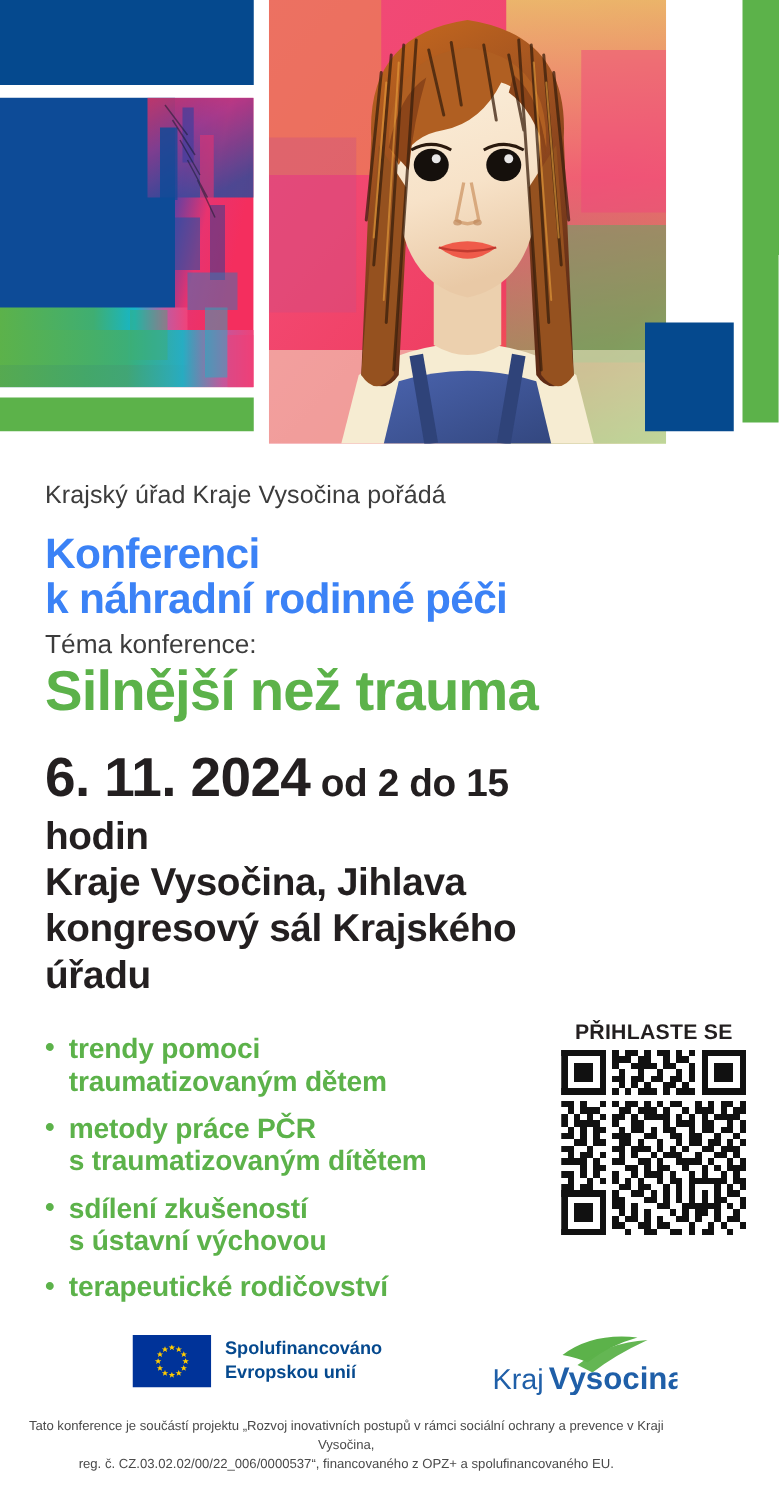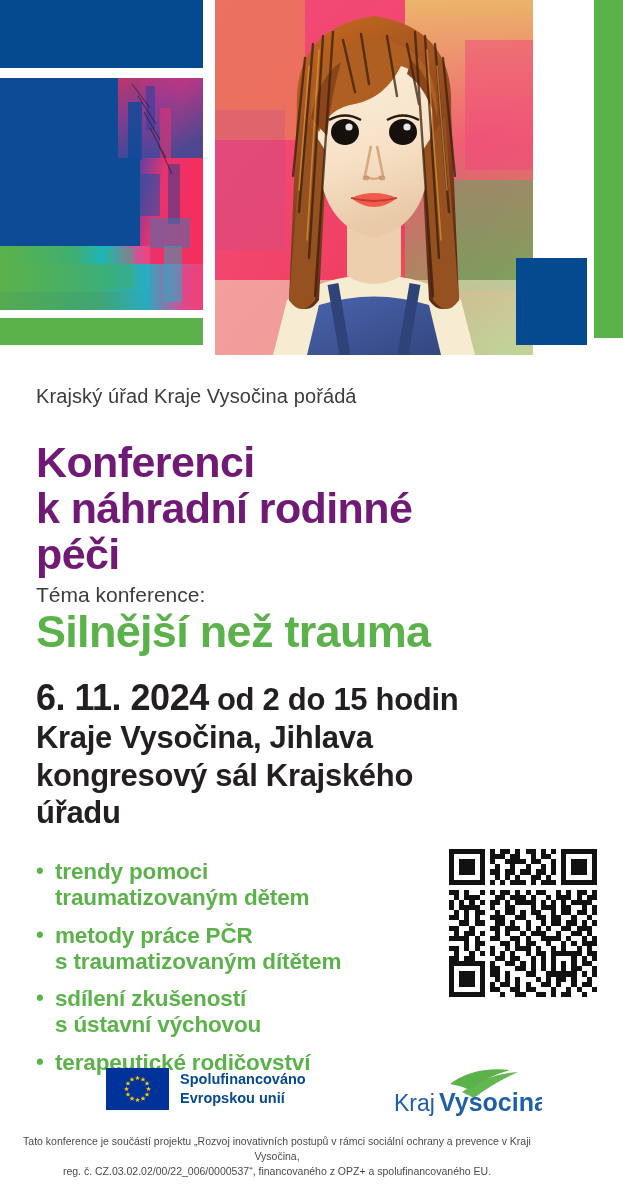--- a/index.html
+++ b/index.html
@@ -43,42 +43,42 @@
   
   .content { position:absolute; left:0; top:355px; width:492px; }
 
   .organizer {
     margin:30px 0 0 36px;
     font-size:20px; font-weight:400; color:#3c3c3c;
     letter-spacing:.1px;
   }
 
   .conf-title {
-    margin:31px 0 0 36px;
-    font-size:43px; font-weight:bold; line-height:1.07;
-    color:#701a75; letter-spacing:-.6px;
+    margin:17px 0 0 36px;
+    font-size:34px; font-weight:bold; line-height:1.07;
+    color:#3b82f6; letter-spacing:-.6px;
   }
 
   .topic-label {
     margin:6px 0 0 36px;
     font-size:21px; font-weight:400; color:#3c3c3c;
   }
 
   .topic-title {
     margin:1px 3px 0 36px;
     font-size:45px; font-weight:bold; line-height:1.07;
     color:#5CB24A; letter-spacing:-.7px;
   }
 
   .when {
     margin:20px 0 0 36px;
     font-size:31px; font-weight:bold; line-height:1.2;
     color:#231f20; letter-spacing:-.3px;
   }
-  .when .date { font-size:36px; letter-spacing:-.5px; }
+  .when .date { font-size:44px; letter-spacing:-.5px; }
 
   
   .mid { position:relative; margin-top:18px; height:215px; }
 
   .bullets { position:absolute; left:36px; top:0; width:400px;margin-top:10px; }
   .bullet {
     position:relative; padding-left:19px;
     font-size:22.5px; font-weight:bold; line-height:1.17;
     color:#5CB24A; margin-bottom:11px; letter-spacing:-.15px;
   }
@@ -279,20 +279,21 @@
       <div class="bullet" style="white-space:pre-line">trendy pomoci
 traumatizovaným dětem</div>
       <div class="bullet" style="white-space:pre-line">metody práce PČR
 s traumatizovaným dítětem</div>
       <div class="bullet" style="white-space:pre-line">sdílení zkušeností
 s ústavní výchovou</div>
       <div class="bullet" style="white-space:pre-line">terapeutické rodičovství</div>
     </div>
 
     <div class="qr-wrap">
+      <div class="qr-title">PŘIHLASTE SE</div>
       <svg class="qr-code" viewBox="0 0 29 29" shape-rendering="crispEdges">
         <rect width="29" height="29" fill="#ffffff"></rect>
         <g fill="#111111">
 
           <rect x="0" y="0" width="7" height="1"></rect>
             <rect x="0" y="6" width="7" height="1"></rect>
           <rect x="0" y="0" width="1" height="7"></rect>
             <rect x="6" y="0" width="1" height="7"></rect>
           <rect x="2" y="2" width="3" height="3"></rect>
 

